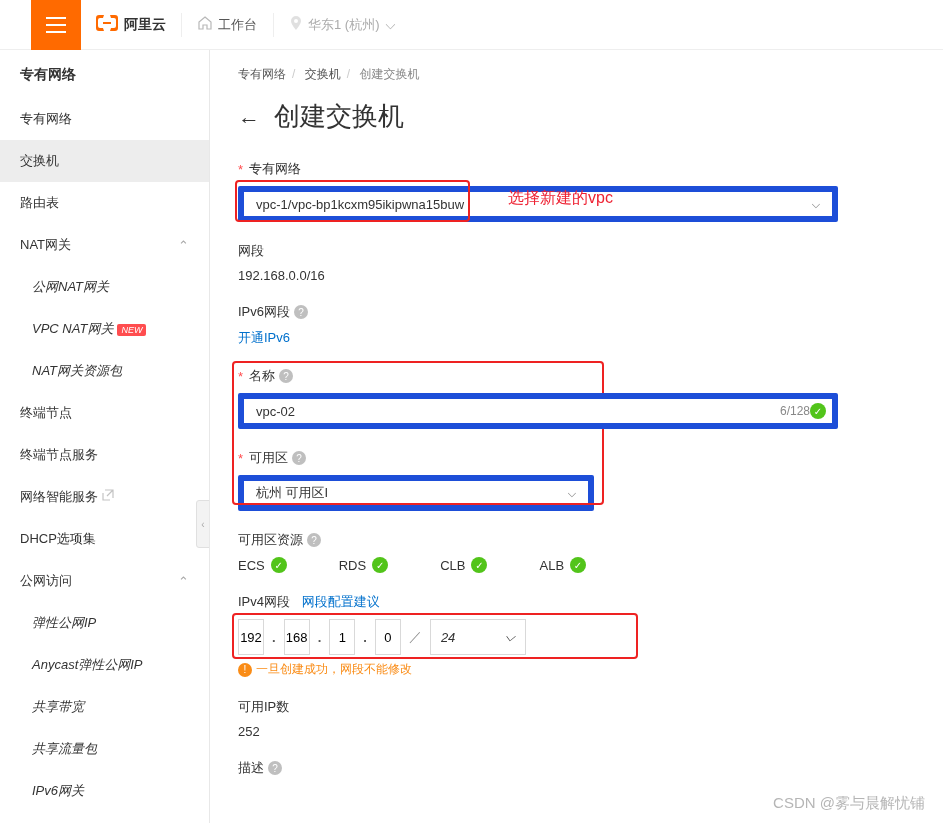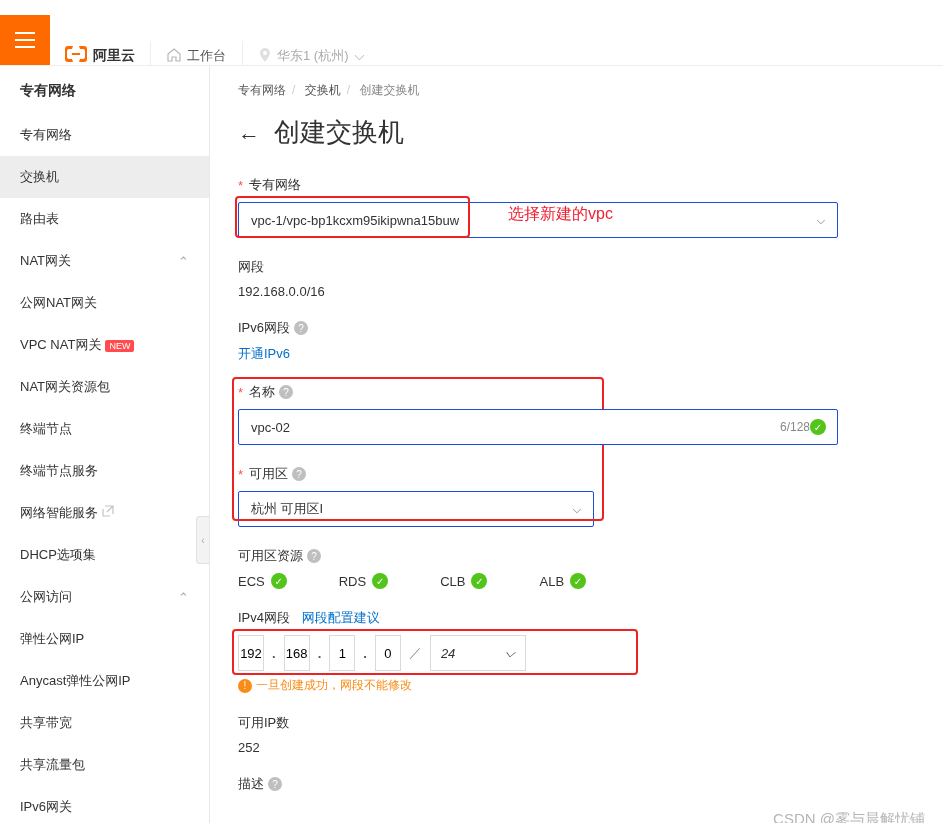--- a/index.html
+++ b/index.html
@@ -1,35 +1,35 @@
 <!DOCTYPE html>
 <html><head>
 <meta charset="utf-8">
 <style>
 * { box-sizing: border-box; margin: 0; padding: 0; }
 body { font-family: -apple-system, "PingFang SC", "Microsoft YaHei", sans-serif; font-size: 13px; color: #333; background: #fff; width: 943px; height: 823px; overflow: hidden; }
 
 
-.header { height: 66px; display: flex; align-items: flex-end; border-bottom: 1px solid #eee; }
+.header { height: 50px; display: flex; align-items: center; border-bottom: 1px solid #eee; padding-left: 31px; }
 .hamburger { width: 50px; height: 50px; background: #ff6a00; display: flex; align-items: center; justify-content: center; }
 .hamburger svg { width: 20px; height: 16px; }
 .logo-box { display: flex; align-items: center; padding: 0 15px; gap: 6px; }
 .logo-icon { color: #ff6a00; font-weight: bold; }
 .logo-text { font-weight: 600; color: #333; font-size: 14px; }
 .header-sep { width: 1px; height: 24px; background: #eee; }
 .header-btn { display: flex; align-items: center; gap: 6px; padding: 0 16px; color: #555; font-size: 13px; cursor: pointer; }
 .header-btn.region { color: #aaa; }
 .hdr-ico { opacity: 0.6; }
 
 
 .body { display: flex; height: calc(100% - 50px); }
 .sidebar { width: 210px; border-right: 1px solid #e8e8e8; background: #fff; overflow-y: auto; position: relative; }
 .side-title { padding: 16px 20px 14px; font-weight: 600; font-size: 14px; }
 .side-item { padding: 12px 20px; font-size: 13px; color: #333; cursor: pointer; display: flex; align-items: center; justify-content: space-between; }
-.side-item.sub { padding-left: 20px; }
+.side-item.sub { padding-left: 32px; font-style: italic; }
 .side-item.active { background: #ededed; }
 .ext-icon { width: 12px; height: 12px; opacity: 0.5; }
 .new-badge { background: #ff4d4f; color: #fff; font-size: 9px; padding: 1px 4px; border-radius: 2px; margin-left: 4px; }
 .chevron { color: #aaa; }
 
 .collapse-handle { position: absolute; right: -1px; top: 450px; width: 14px; height: 48px; background: #f3f3f3; border: 1px solid #e0e0e0; border-radius: 3px 0 0 3px; display: flex; align-items: center; justify-content: center; color: #aaa; font-size: 10px; }
 
 .main { flex: 1; padding: 16px 28px 0 28px; overflow-y: auto; position: relative; }
 .crumbs { font-size: 12px; color: #888; margin-bottom: 16px; }
 .crumbs a { color: #555; text-decoration: none; }
@@ -39,21 +39,21 @@
 .back-arrow { font-size: 22px; color: #333; cursor: pointer; }
 .page-title { font-size: 26px; font-weight: 500; }
 
 .field { margin-bottom: 20px; }
 .field-label { font-size: 13px; color: #333; margin-bottom: 8px; display: flex; align-items: center; gap: 4px; }
 .req { color: #ff4d4f; margin-right: 2px; }
 .help-ico { display: inline-flex; width: 14px; height: 14px; border-radius: 50%; background: #bfbfbf; color: #fff; font-size: 10px; align-items: center; justify-content: center; }
 .static-val { font-size: 13px; color: #333; }
 .link { color: #0070cc; cursor: pointer; font-size: 13px; }
 
-.select, .input { width: 600px; height: 36px; border: 1px solid #1d4ed8; border-radius: 2px; padding: 0 12px; display: flex; align-items: center; justify-content: space-between; background: #fff; font-size: 13px; color: #333; }
+.select, .input { width: 600px; height: 36px; border: 6px solid #1d4ed8; border-radius: 2px; padding: 0 12px; display: flex; align-items: center; justify-content: space-between; background: #fff; font-size: 13px; color: #333; }
 .select.narrow { width: 356px; }
 .select .arrow { color: #888; font-size: 11px; }
 .input { justify-content: flex-start; }
 .input-wrap { position: relative; width: 600px; }
 .input-counter { position: absolute; right: 12px; top: 0; height: 36px; display: flex; align-items: center; gap: 0; font-size: 12px; color: #888; }
 .check-circle { width: 16px; height: 16px; border-radius: 50%; background: #52c41a; color: #fff; display: flex; align-items: center; justify-content: center; font-size: 10px; }
 
 .annot-red { color: #e23; font-size: 16px; position: absolute; }
 .hilite { border: 2px solid #e22; border-radius: 4px; position: absolute; pointer-events: none; }
 

